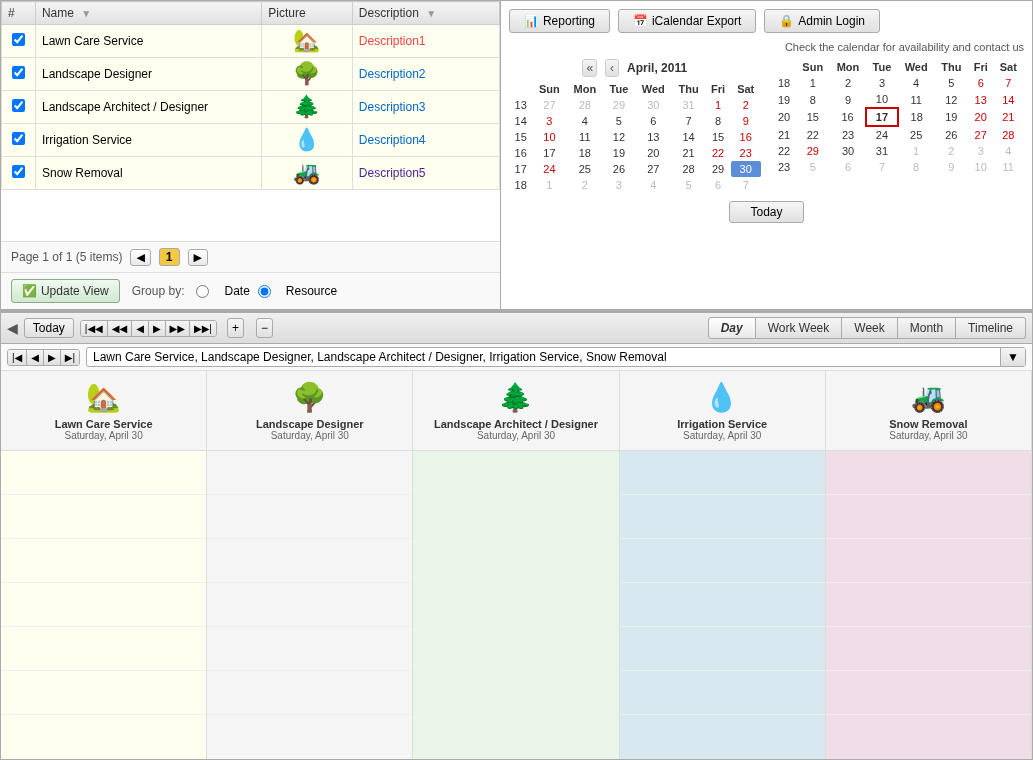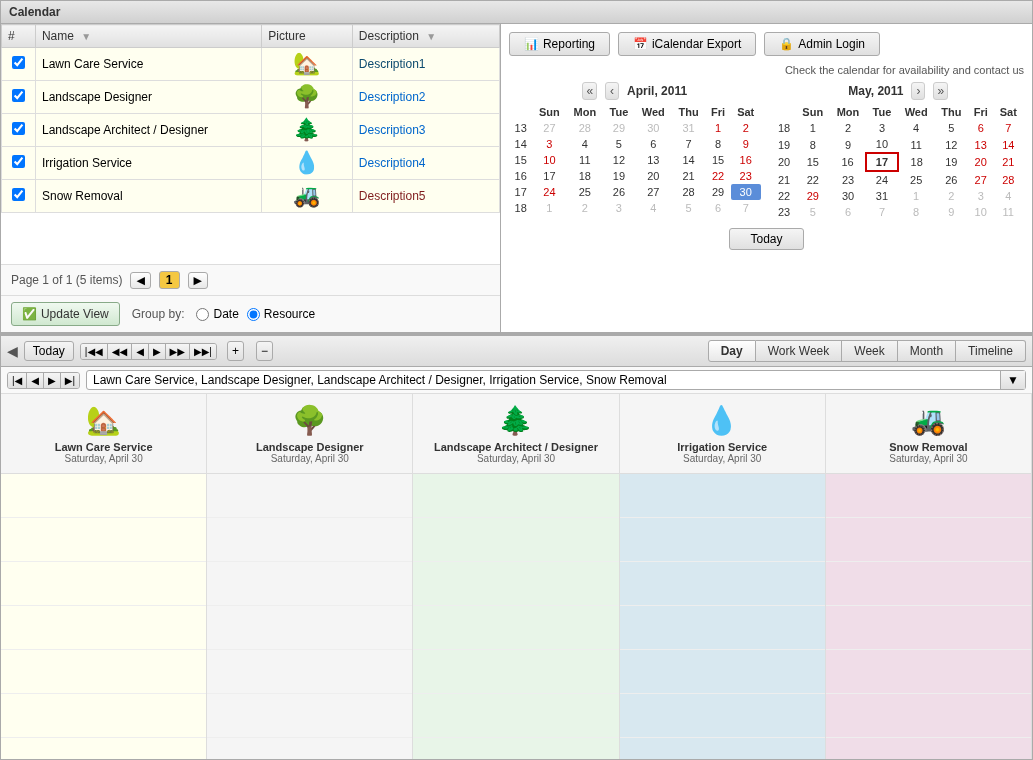--- a/index.html
+++ b/index.html
@@ -34,21 +34,21 @@
     
     .pagination-bar { padding: 6px 10px; display: flex; align-items: center; gap: 8px; border-top: 1px solid #ddd; background: #f9f9f9; }
     .page-info { color: #555; }
     .page-btn { background: linear-gradient(to bottom, #fff, #e8e8e8); border: 1px solid #aaa; border-radius: 3px; padding: 1px 5px; cursor: pointer; font-size: 11px; }
     .page-num { background: #f5c842; border: 1px solid #aaa; border-radius: 3px; padding: 1px 6px; font-weight: bold; }
     
     .bottom-bar { padding: 6px 10px; display: flex; align-items: center; gap: 12px; border-top: 1px solid #ddd; background: #f9f9f9; }
     .update-btn { background: linear-gradient(to bottom, #f0f9f0, #d0e8d0); border: 1px solid #88aa88; border-radius: 3px; padding: 4px 10px; cursor: pointer; color: #333; display: flex; align-items: center; gap: 4px; }
     .groupby-label { color: #555; }
     .radio-group { display: flex; align-items: center; gap: 8px; }
-    .radio-item { display: flex; align-items: center; gap: 4px; cursor: pointer; }
+    .radio-item { display: flex; align-items: center; gap: 15px; cursor: pointer; }
     
     
     .right-panel { flex: 1; display: flex; flex-direction: column; padding: 8px; background: #fff; }
     
     .top-buttons { display: flex; gap: 8px; justify-content: flex-start; margin-bottom: 8px; }
     .top-btn { background: linear-gradient(to bottom, #f5f5f5, #e0e0e0); border: 1px solid #aaa; border-radius: 3px; padding: 4px 14px; cursor: pointer; display: flex; align-items: center; gap: 4px; white-space: nowrap; font-size: 12px; }
     
     .calendar-hint { text-align: right; color: #555; font-size: 11px; margin-bottom: 6px; }
     
     .mini-calendars { display: flex; gap: 12px; }
@@ -69,21 +69,21 @@
     .scheduler-section { flex: 1; display: flex; flex-direction: column; border-top: 2px solid #aaa; overflow: hidden; }
     
     .scheduler-toolbar { display: flex; align-items: center; background: linear-gradient(to bottom, #f0f0f0, #dcdcdc); border-bottom: 1px solid #aaa; padding: 4px 6px; gap: 6px; }
     .sched-today-btn { background: linear-gradient(to bottom, #f5f5f5, #e0e0e0); border: 1px solid #aaa; border-radius: 3px; padding: 2px 8px; cursor: pointer; }
     .sched-nav { display: flex; align-items: center; border: 1px solid #aaa; border-radius: 3px; overflow: hidden; }
     .sched-nav-btn { background: linear-gradient(to bottom, #f5f5f5, #e0e0e0); border: none; border-right: 1px solid #aaa; padding: 2px 4px; cursor: pointer; font-size: 10px; }
     .sched-nav-btn:last-child { border-right: none; }
     .sched-date { flex: 1; text-align: center; font-weight: bold; color: #333; font-size: 13px; }
     .view-tabs { display: flex; margin-left: auto; }
     .view-tab { background: linear-gradient(to bottom, #f5f5f5, #e0e0e0); border: 1px solid #aaa; padding: 3px 12px; cursor: pointer; color: #333; }
-    .view-tab:first-child { border-radius: 3px 0 0 3px; }
+    .view-tab:first-child { border-radius: 3px 0 0 3px; font-style: italic; }
     .view-tab:last-child { border-radius: 0 3px 3px 0; }
     .view-tab.active { background: linear-gradient(to bottom, #fff, #e8e8e8); font-weight: bold; }
     .view-tab + .view-tab { border-left: none; }
     
     .scheduler-nav2 { display: flex; align-items: center; background: #f9f9f9; border-bottom: 1px solid #ddd; padding: 3px 6px; gap: 6px; }
     .nav2-btns { display: flex; border: 1px solid #aaa; border-radius: 3px; overflow: hidden; }
     .nav2-btn { background: linear-gradient(to bottom, #f5f5f5, #e0e0e0); border: none; border-right: 1px solid #aaa; padding: 2px 4px; cursor: pointer; font-size: 10px; }
     .nav2-btn:last-child { border-right: none; }
     
     .scheduler-body { display: flex; flex: 1; overflow: hidden; }
@@ -120,23 +120,20 @@
     
     
     .dbl-arrow { font-size: 12px; color: #555; border: 1px solid #ccc; border-radius: 3px; padding: 1px 3px; cursor: pointer; background: linear-gradient(to bottom, #f5f5f5, #e0e0e0); }
     .sng-arrow { font-size: 12px; color: #555; border: 1px solid #ccc; border-radius: 3px; padding: 1px 4px; cursor: pointer; background: linear-gradient(to bottom, #f5f5f5, #e0e0e0); }
   </style>
 </head>
 <body>
 
 <div class="app-container">
 
-  <div class="title-bar">
-    <span>Calendar</span>
-  </div>
 
   <div class="top-section">
 
     <div class="left-panel">
       <div class="resource-table">
         <table>
           <thead>
             <tr>
               <th class="th-hash">
                 <span>#</span>
@@ -152,21 +149,21 @@
                 <span>Description</span>
                 <span class="filter-icon">▼</span>
               </th>
             </tr>
           </thead>
           <tbody id="resource-tbody">
               <tr class="odd">
     <td class="checkbox-cell"><input type="checkbox" checked="" style=""></td>
     <td>Lawn Care Service</td>
     <td class="icon-cell"><span style="font-size:22px;">🏡</span></td>
-    <td style="color:#0c4a6e;margin-top:20px;">Description1</td>
+    <td style="color:#ef4444;margin-top:20px;">Description1</td>
   </tr>
               <tr class="even">
     <td class="checkbox-cell"><input type="checkbox" checked="" style=""></td>
     <td>Landscape Designer</td>
     <td class="icon-cell"><span style="font-size:22px;">🌳</span></td>
     <td style="color:#0066cc;">Description2</td>
   </tr>
               <tr class="odd">
     <td class="checkbox-cell"><input type="checkbox" checked="" style=""></td>
     <td>Landscape Architect / Designer</td>
@@ -176,21 +173,21 @@
               <tr class="even">
     <td class="checkbox-cell"><input type="checkbox" checked="" style=""></td>
     <td>Irrigation Service</td>
     <td class="icon-cell"><span style="font-size:22px;">💧</span></td>
     <td style="color:#0066cc;">Description4</td>
   </tr>
               <tr class="odd">
     <td class="checkbox-cell"><input type="checkbox" checked="" style=""></td>
     <td>Snow Removal</td>
     <td class="icon-cell"><span style="font-size:22px;">🚜</span></td>
-    <td style="color:#7f1d1d;">Description5</td>
+    <td style="color:#4c1d95;">Description5</td>
   </tr>
             </tbody>
         </table>
       </div>
 
       <div class="pagination-bar">
         <span class="page-info">Page 1 of 1 (5 items)</span>
         <button class="page-btn">◀</button>
         <span class="page-num">1</span>
         <button class="page-btn">▶</button>
@@ -313,25 +310,20 @@
                   <td style="color:#bbb;">4</td>
                   <td style="color:#bbb;">5</td>
                   <td style="color:#bbb;">6</td>
                   <td style="color:#bbb;">7</td>
                 </tr>
               </tbody>
           </table>
         </div>
 
         <div class="mini-cal">
-          <div class="mini-cal-header">
-            <span class="mini-cal-title">May, 2011</span>
-            <button class="sng-arrow">›</button>
-            <button class="dbl-arrow">»</button>
-          </div>
           <table class="mini-cal-grid">
             <thead>
               <tr>
                 <th></th>
                 <th>Sun</th>
                 <th>Mon</th>
                 <th>Tue</th>
                 <th>Wed</th>
                 <th>Thu</th>
                 <th>Fri</th>

